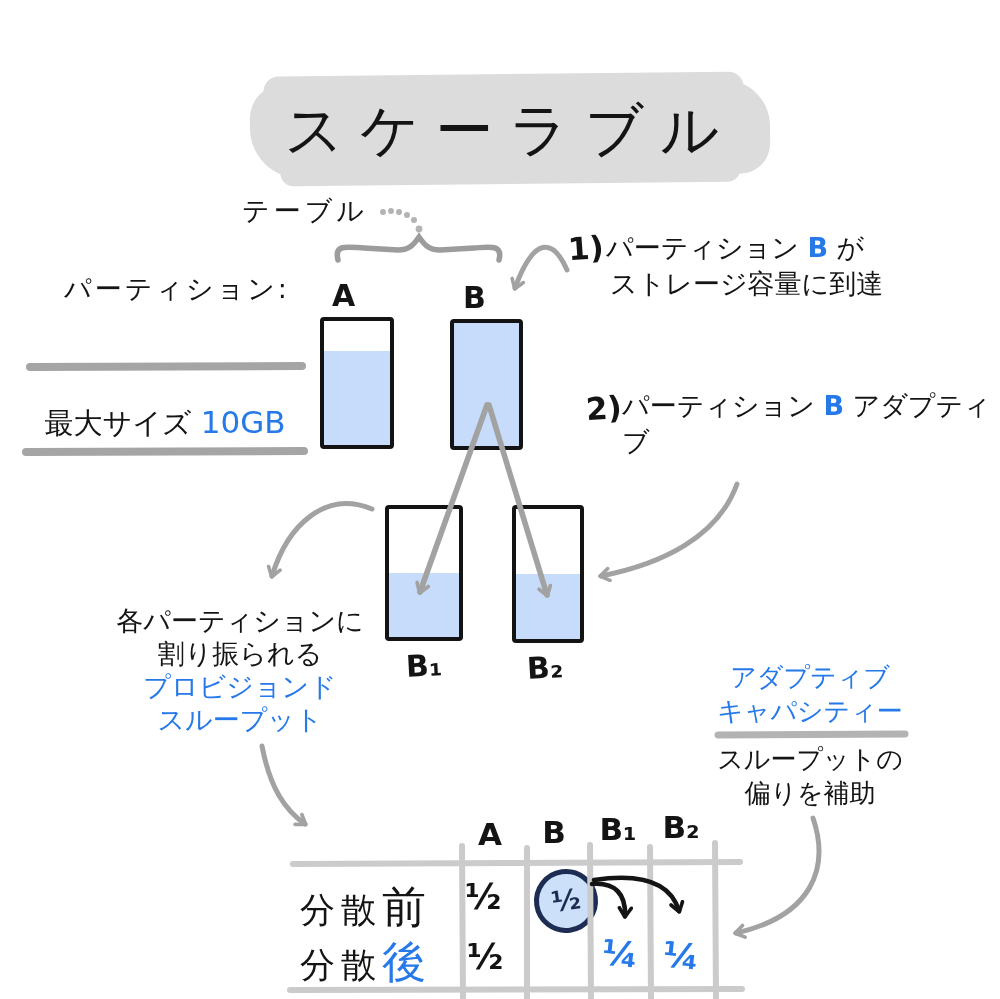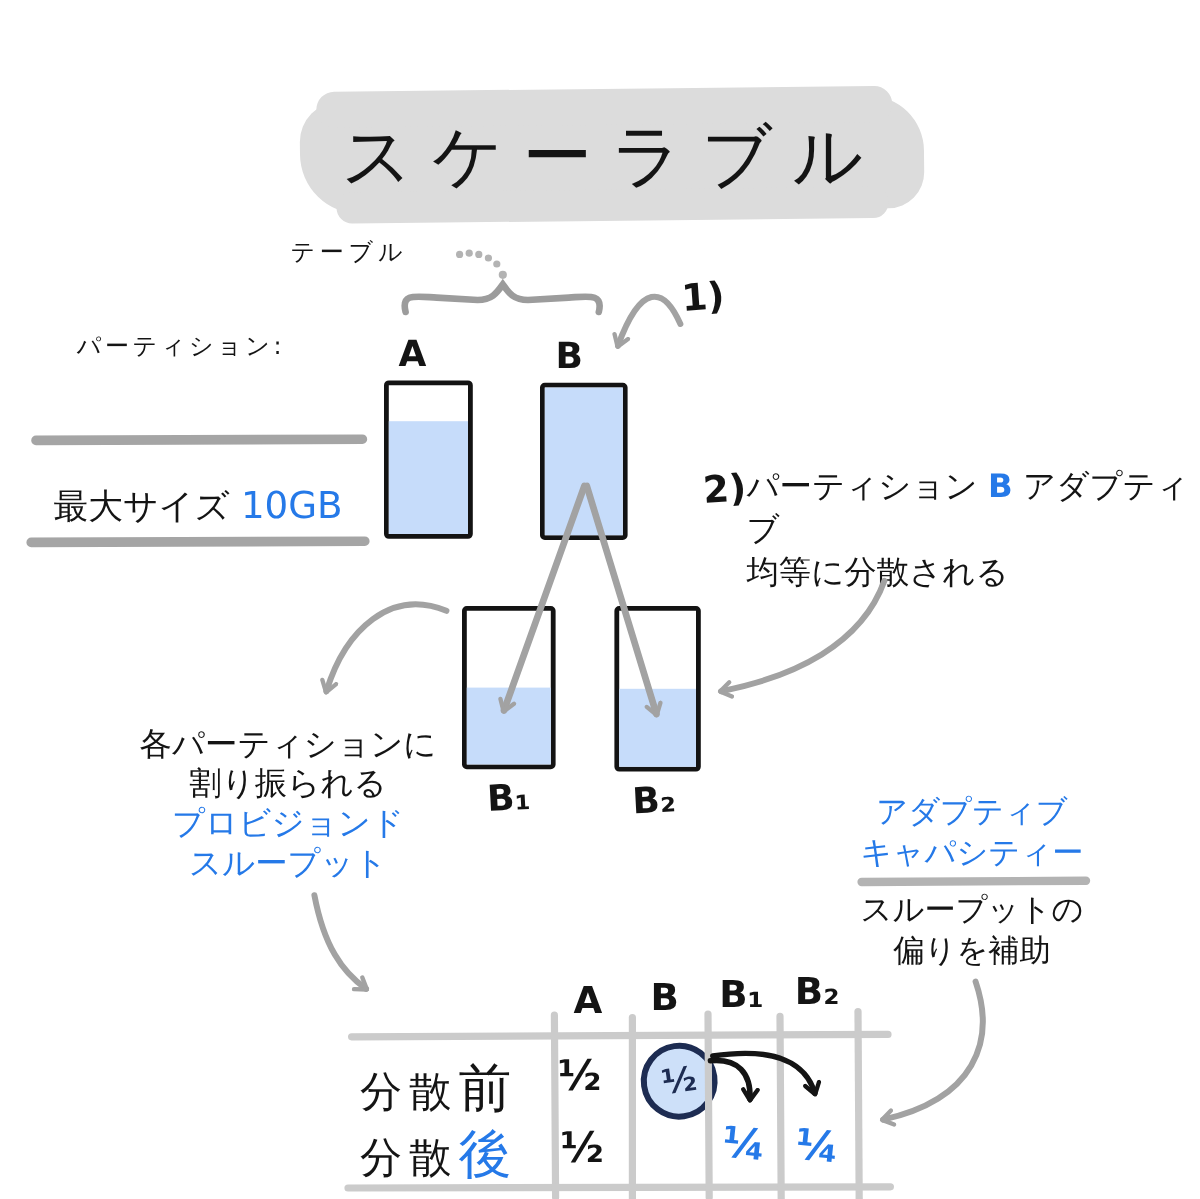--- a/index.html
+++ b/index.html
@@ -18,21 +18,21 @@
   }
   .title-blob::before{content:"";position:absolute;left:14px;top:-8px;width:480px;height:30px;
     background:#dcdcdc;border-radius:18px;}
   .title-blob::after{content:"";position:absolute;left:30px;bottom:-8px;width:460px;height:26px;
     background:#dcdcdc;border-radius:16px;}
   .title-text{
     left:258px;top:58px;width:504px;height:80px;z-index:2;
     font-size:58px;letter-spacing:16px;text-align:center;line-height:80px;font-weight:500;
   }
 
-  .hand{font-size:20px;line-height:33px;z-index:2;}
+  .hand{font-size:27px;line-height:33px;z-index:2;}
   .blue{color:#2579e8;}
   .bold{font-weight:bold;}
 
   
   .bucket{position:absolute;border:4.5px solid #131313;border-radius:4px;background:#fff;z-index:2;}
   .bucket .fill{position:absolute;left:0;right:0;bottom:0;background:#c6dcfa;}
   .bucket-label{position:absolute;font-weight:bold;font-size:30px;z-index:2;}
 
   
   .ann-num{position:absolute;font-size:31px;font-weight:bold;z-index:2;}
@@ -69,25 +69,28 @@
   </div>
   <div class="bucket" style="left:450px;top:287px;width:65px;height:123px;">
     <div class="fill" style="height: 100%;"></div>
   </div>
 
   <div class="abs hand" style="left:20px;top:374px;width:290px;text-align:center;font-size:29px;">
     <span>最大サイズ </span><span class="blue" style="font-size:31px;">10GB</span>
   </div>
 
   <div class="ann-num" style="left:568px;top:198px;transform:rotate(-4deg);">1)</div>
+  <div class="ann-lines" style="left:606px;top:198px;">
+    <div><span>パーティション </span><span class="blue bold">B</span><span> が</span></div>
+    <div style="margin-left:4px;">ストレージ容量に到達</div>
+  </div>
 
   <div class="ann-num" style="left:586px;top:358px;transform:rotate(-4deg);">2)</div>
   <div class="ann-lines" style="left:622px;top:356px;">
     <div><span>パーティション </span><span class="blue bold">B</span><span> アダプティブ</span></div>
-    <div>均等に分散される</div>
   </div>
 
   <div class="bucket" style="left:385px;top:473px;width:70px;height:128px;">
     <div class="fill" style="height: 50%;"></div>
   </div>
   <div class="bucket" style="left:512px;top:473px;width:64px;height:130px;">
     <div class="fill" style="height: 50%;"></div>
   </div>
   <div class="bucket-label" style="left:406px;top:616px;transform:rotate(-3deg);">B₁</div>
   <div class="bucket-label" style="left:527px;top:618px;transform:rotate(-3deg);">B₂</div>

